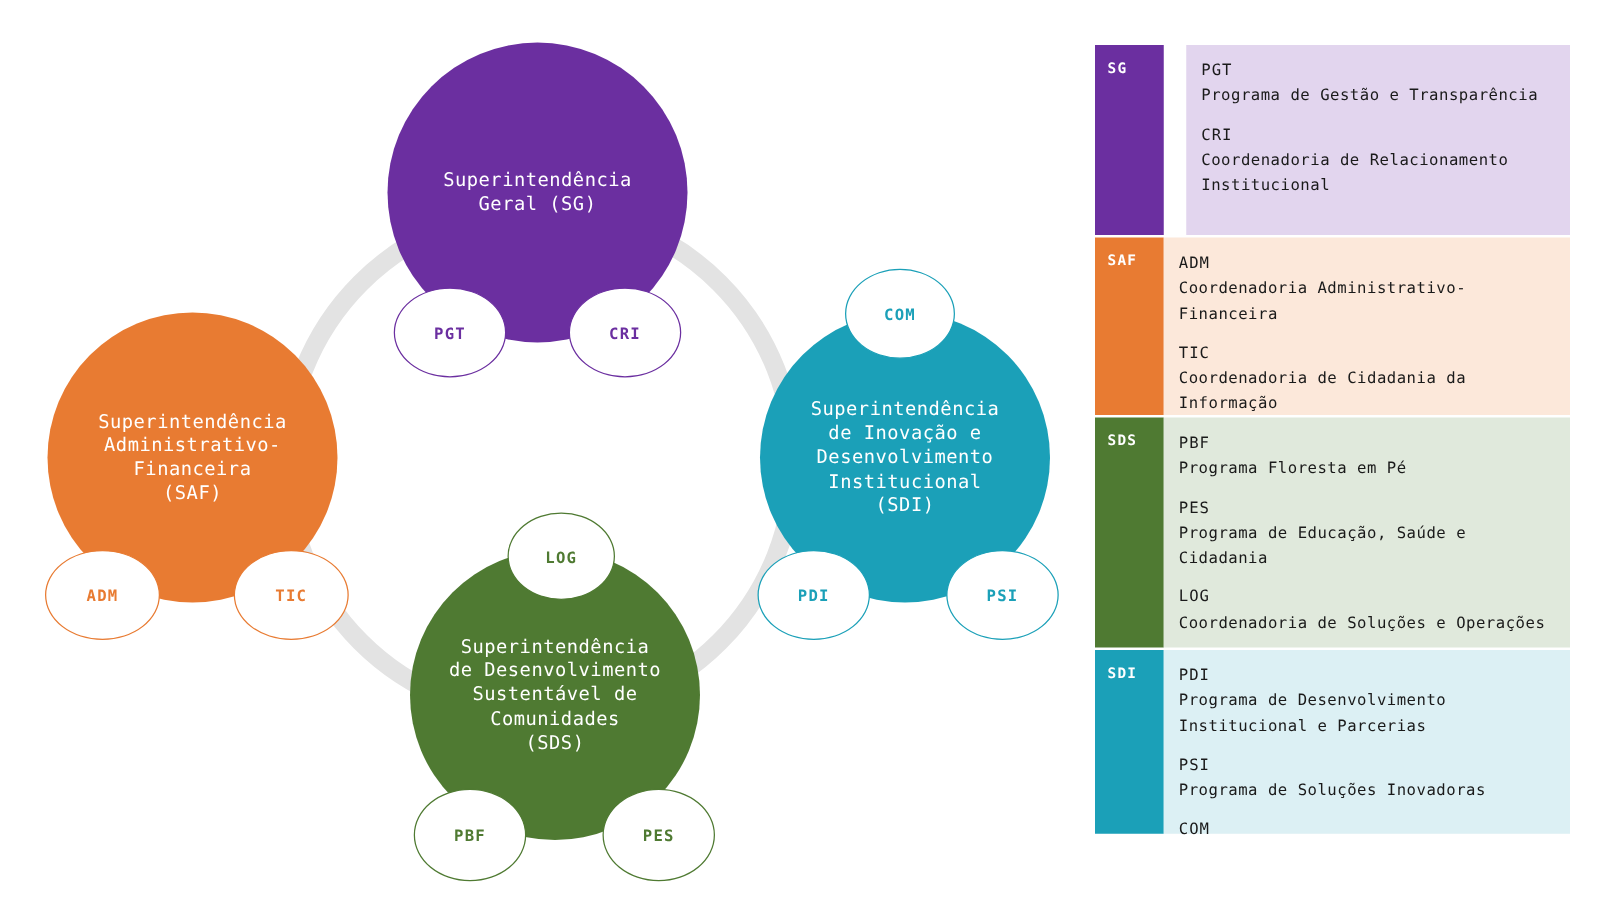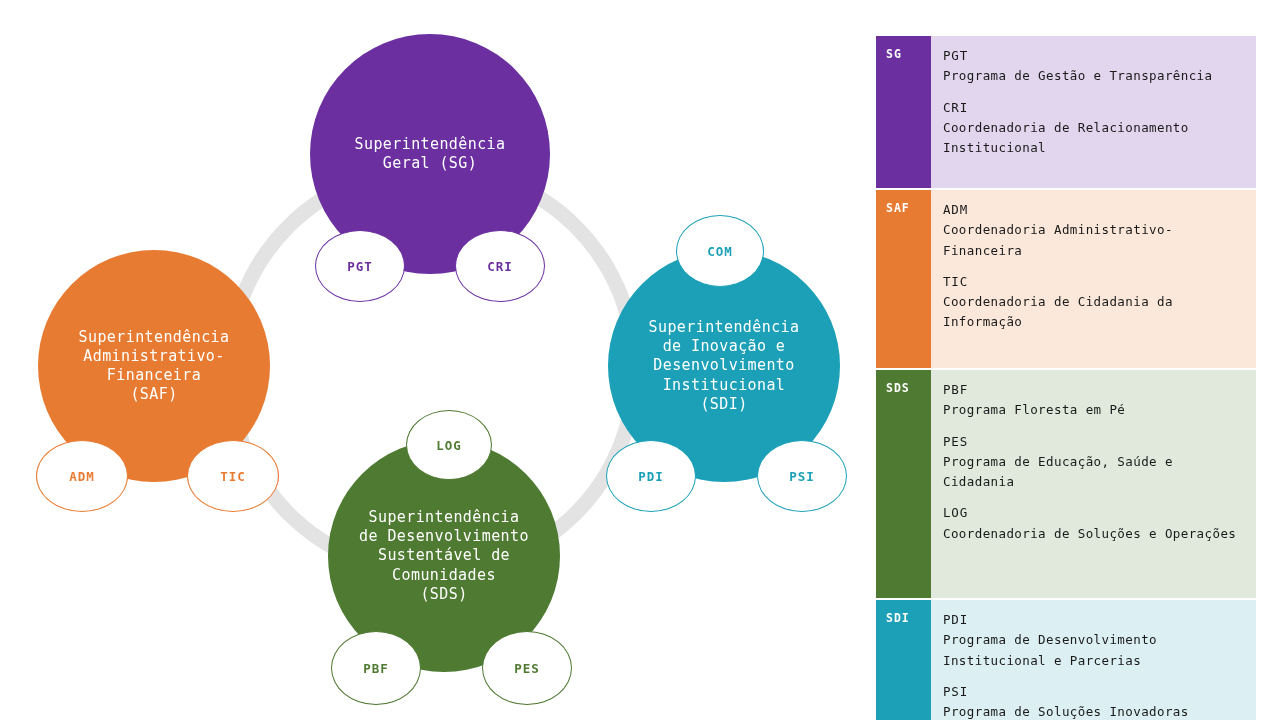--- a/index.html
+++ b/index.html
@@ -175,49 +175,49 @@
     <div class="small-circle" id="sm-pbf" style="left: 331px; top: 631px; width: 90px; height: 74px; border-color: rgb(79, 122, 50); color: rgb(79, 122, 50);">
       <span>PBF</span>
     </div>
     <div class="small-circle" id="sm-pes" style="left: 482px; top: 631px; width: 90px; height: 74px; border-color: rgb(79, 122, 50); color: rgb(79, 122, 50);">
       <span>PES</span>
     </div>
   </div>
 
   <div id="legend">
 
-    <div class="legend-row" style="height:152px;">
+    <div class="legend-row" style="height:152px;gap:18px;">
       <div class="legend-key" style="background: rgb(107, 47, 160);">SG</div>
       <div class="legend-body" style="background: rgb(226, 213, 238);">
         <div class="legend-entry">
           <span class="legend-abbr">PGT</span>
           <span class="legend-desc">Programa de Gestão e Transparência</span>
         </div>
         <div class="legend-entry">
           <span class="legend-abbr">CRI</span>
           <span class="legend-desc">Coordenadoria de Relacionamento Institucional</span>
         </div>
       </div>
     </div>
 
-    <div class="legend-row" style="height:178px;">
+    <div class="legend-row" style="height:142px;">
       <div class="legend-key" style="background: rgb(232, 123, 50);">SAF</div>
       <div class="legend-body" style="background: rgb(252, 232, 218);">
         <div class="legend-entry">
           <span class="legend-abbr">ADM</span>
           <span class="legend-desc">Coordenadoria Administrativo-Financeira</span>
         </div>
         <div class="legend-entry">
           <span class="legend-abbr">TIC</span>
           <span class="legend-desc">Coordenadoria de Cidadania da Informação</span>
         </div>
       </div>
     </div>
 
-    <div class="legend-row" style="height:228px;">
+    <div class="legend-row" style="height:184px;">
       <div class="legend-key" style="background: rgb(79, 122, 50);">SDS</div>
       <div class="legend-body" style="background: rgb(224, 233, 220);">
         <div class="legend-entry">
           <span class="legend-abbr">PBF</span>
           <span class="legend-desc">Programa Floresta em Pé</span>
         </div>
         <div class="legend-entry">
           <span class="legend-abbr">PES</span>
           <span class="legend-desc">Programa de Educação, Saúde e Cidadania</span>
         </div>

